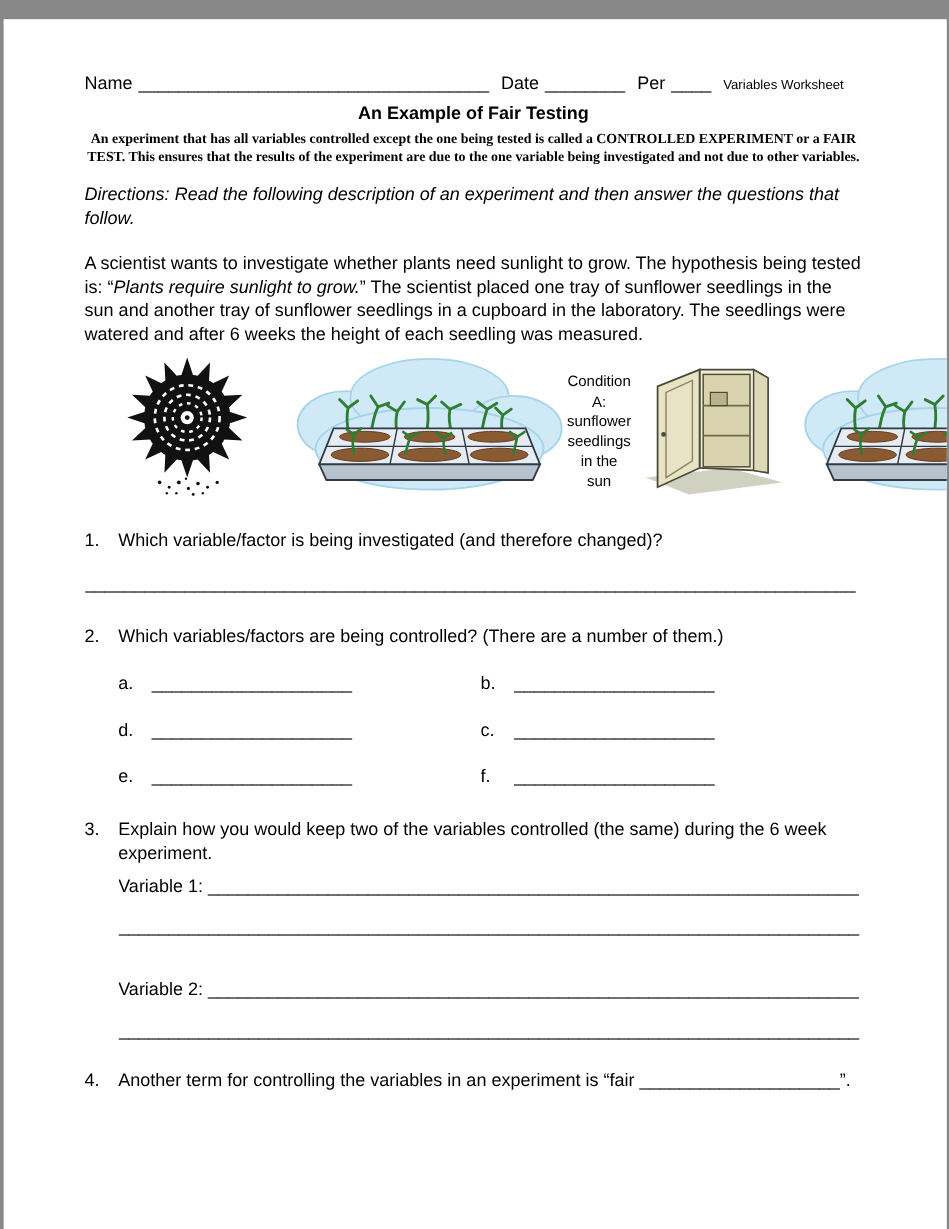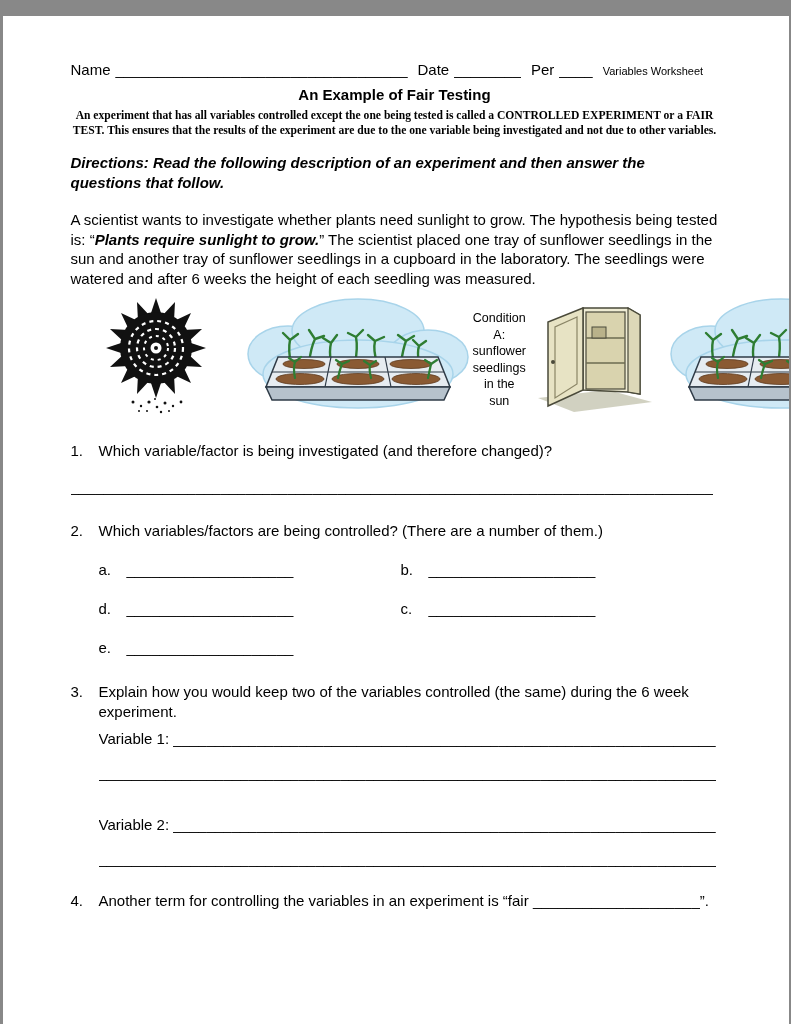--- a/index.html
+++ b/index.html
@@ -14,23 +14,23 @@
   .hdr .lbl{margin-right:5px;}
   .hdr .blank{letter-spacing:0;}
   .hdr .gap{width:10px;display:inline-block;}
   .ws-tag{font-size:11px;margin-left:10px;}
   .title{text-align:center;font-weight:700;margin-top:5px;font-size:15px;}
   .note{
     margin-top:3px;text-align:center;
     font-family:"Liberation Serif","DejaVu Serif",serif;
     font-weight:700;font-size:11.6px;line-height:1.32;
   }
-  .directions{margin-top:15px;font-weight:700;font-style:italic;}
+  .directions{margin-top:15px;font-weight:400;font-style:italic;}
   .para{margin-top:17px;}
-  .hyp{font-weight:700;font-style:italic;text-align:center;}
+  .hyp{font-weight:400;font-style:italic;text-align:center;}
   .figs{display:flex;margin-top:6px;}
   .figcol{flex:1;display:flex;flex-direction:row;align-items:center;}
   .topimg{height:122px;display:flex;align-items:flex-end;justify-content:center;}
   .tray{margin-top:-16px;}
   .caption{font-size:12.5px;margin-top:6px;text-align:center;}
   .q{display:flex;margin-top:0;}
   .qnum{width:28px;flex:0 0 28px;}
   .qtext{flex:1;}
   .q1{margin-top:22px;}
   .blankline{margin-top:16px;white-space:nowrap;overflow:hidden;}
@@ -221,20 +221,23 @@
     </div>
     <div class="subitem">
       <span class="sl">d.</span><span class="sb">____________________</span>
     </div>
     <div class="subitem">
       <span class="sl">c.</span><span class="sb">____________________</span>
     </div>
     <div class="subitem">
       <span class="sl">e.</span><span class="sb">____________________</span>
     </div>
+    <div class="subitem">
+      <span class="sl">f.</span><span class="sb">____________________</span>
+    </div>
   </div>
 
   <div class="q q3">
     <span class="qnum">3.</span>
     <span class="qtext">
       <span>Explain how you would keep two of the variables controlled (the same) during the 6 week experiment.</span>
       <div class="varline">
         <span>Variable 1:</span>
         <span>_________________________________________________________________</span>
       </div>

